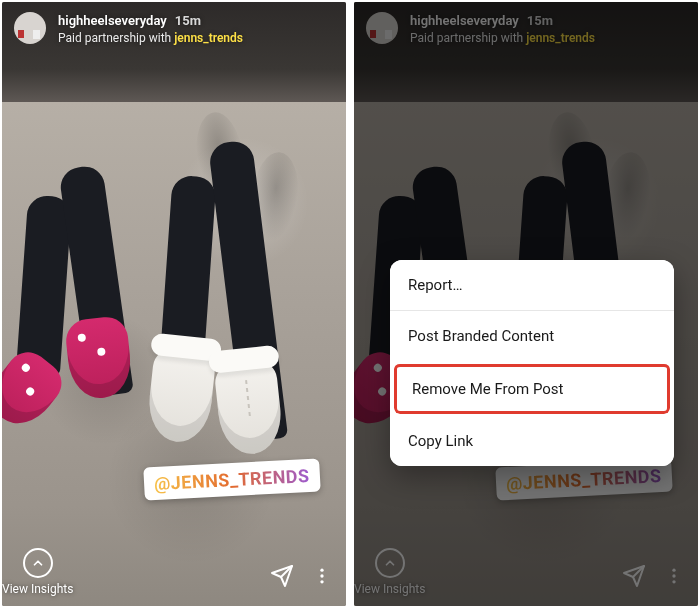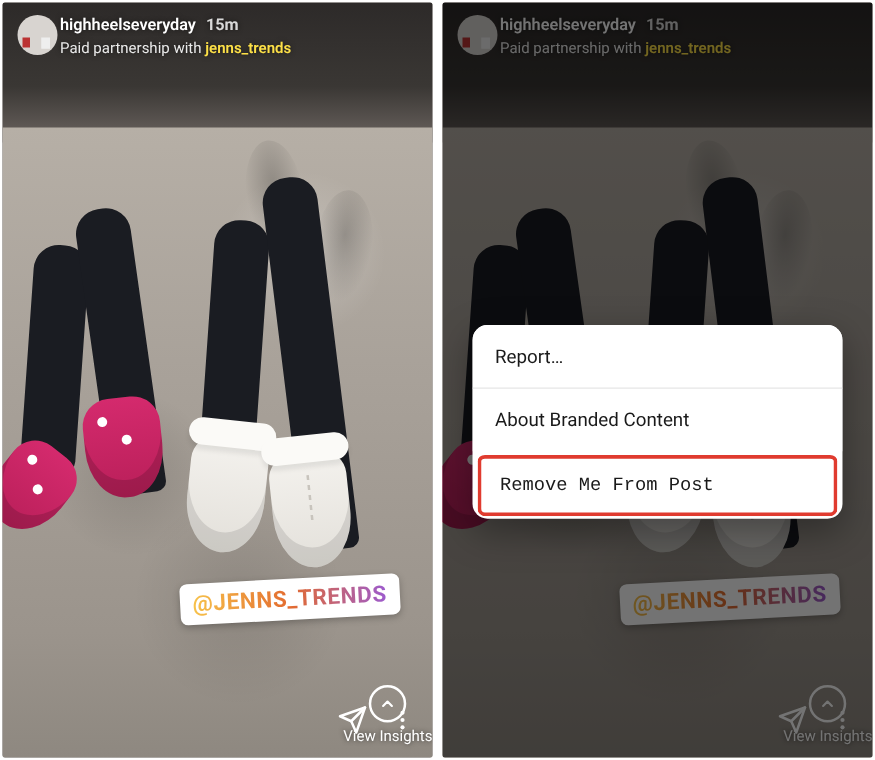--- a/index.html
+++ b/index.html
@@ -28,21 +28,21 @@
     pointer-events: none;
   }
   
   .story-header {
     position: absolute;
     top: 10px;
     left: 12px;
     right: 12px;
     display: flex;
     align-items: flex-start;
-    gap: 2px;
+    gap: 12px;
     z-index: 3;
   }
   .avatar {
     width: 32px;
     height: 32px;
     border-radius: 50%;
     background: #d8d4d0;
     flex: none;
     position: relative;
     overflow: hidden;
@@ -182,21 +182,21 @@
     background-clip: text;
     color: transparent;
   }
 
   
   .story-footer {
     position: absolute;
     left: 0; right: 0; bottom: 10px;
     display: flex;
     align-items: center;
-    justify-content: flex-end;
+    justify-content: flex-start;
     z-index: 3;
   }
   .insights {
     display: flex;
     flex-direction: column;
     align-items: center;
     color: #fff;
     font-size: 12px;
     gap: 4px;
     text-shadow: 0 0 4px rgba(0,0,0,0.6);
@@ -216,21 +216,21 @@
     display: flex;
     align-items: center;
     gap: 18px;
   }
   .icon-btn { color: #fff; display: flex; }
 
   
   .action-sheet {
     position: absolute;
     top: 258px;
-    left: 24px;
+    left: 36px;
     right: 24px;
     background: #fff;
     border-radius: 12px;
     z-index: 10;
     box-shadow: 0 10px 30px rgba(0,0,0,0.35);
     overflow: hidden;
   }
   .sheet-item {
     padding: 16px 18px;
     font-size: 15px;
@@ -238,21 +238,20 @@
     background: #fff;
     border-top: 1px solid #e6e6e6;
     cursor: pointer;
   }
   .sheet-item:first-child { border-top: none; }
   .sheet-item.highlighted {
     box-shadow: inset 0 0 0 3px #e03b2f;
     border-radius: 6px;
     margin: 2px 4px;
     border-top-color: transparent;
-    font-family: Liberation Mono, monospace;
   }
   .sheet-item.highlighted + .sheet-item { border-top: none; }
 </style>
 </head>
 <body>
 
 <div class="phone">
   <div class="story-image">
     <div class="sky"></div>
     <div class="sand"></div>
@@ -366,16 +365,17 @@
             <circle cx="12" cy="5" r="2"></circle>
             <circle cx="12" cy="12" r="2"></circle>
             <circle cx="12" cy="19" r="2"></circle>
           </svg>
       </div>
     </div>
   </div>
 
   <div class="action-sheet">
     <div class="sheet-item">Report…</div>
-    <div class="sheet-item">About Branded Content</div>
+    <div class="sheet-item">Post Branded Content</div>
     <div class="sheet-item highlighted">Remove Me From Post</div>
+    <div class="sheet-item">Copy Link</div>
   </div>
 </div>
 
 </body></html>

